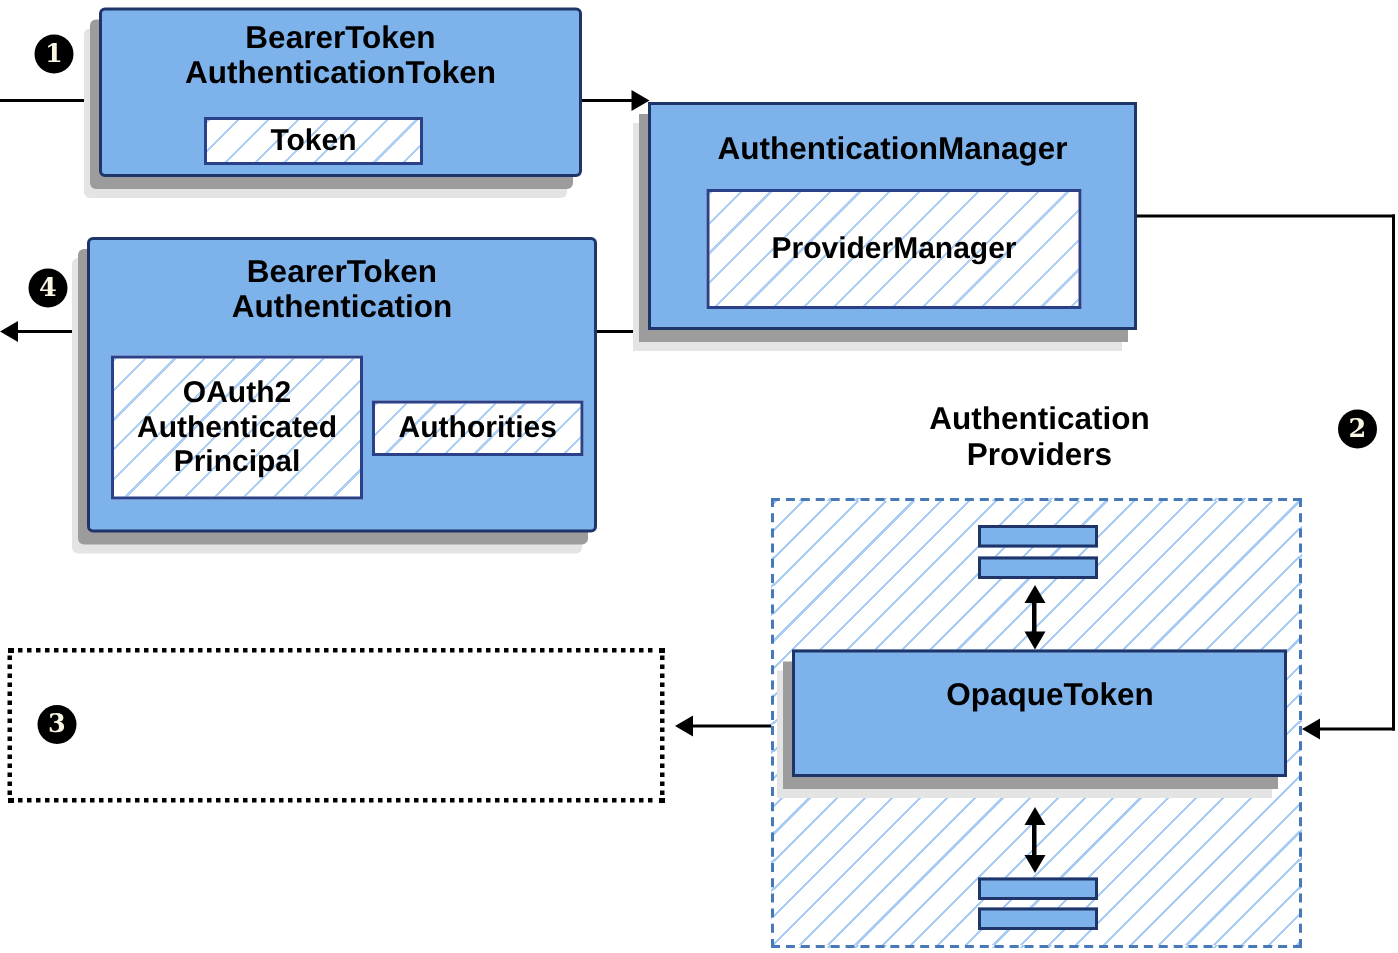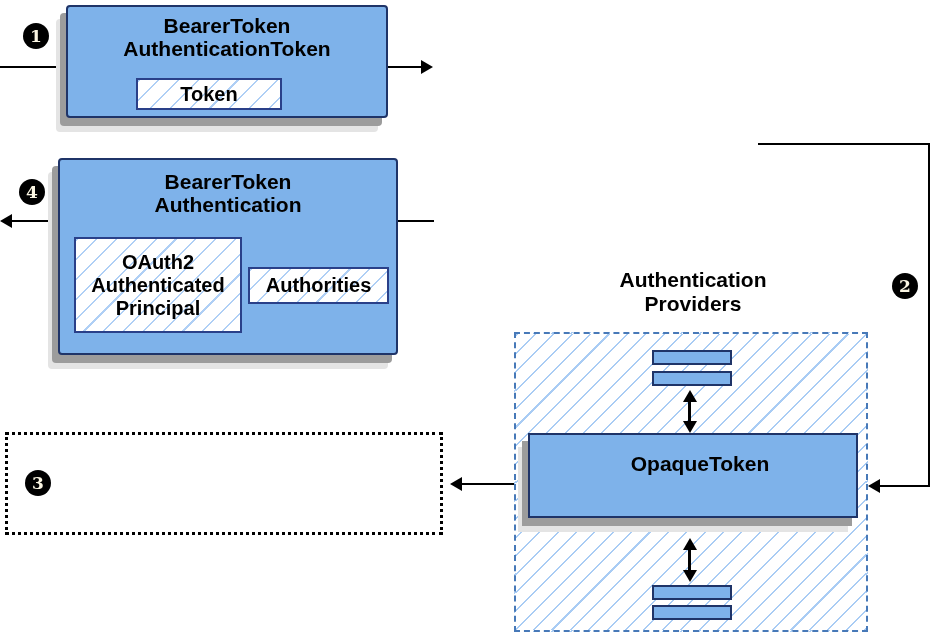--- a/index.html
+++ b/index.html
@@ -80,20 +80,28 @@
   <div class="node rounded" style="left:66px;top:5px;width:322px;height:113px;">
     <div class="node-title" style="top:7px;">
       <span>BearerToken</span><br>
       <span>AuthenticationToken</span>
     </div>
     <div class="subbox" style="left:68px;top:71px;width:146px;height:32px;">
       <span>Token</span>
     </div>
   </div>
 
+  <div class="node" style="left:432px;top:68px;width:326px;height:152px;">
+    <div class="node-title" style="top:18px;">
+      <span>AuthenticationManager</span>
+    </div>
+    <div class="subbox" style="left:37px;top:56px;width:250px;height:80px;">
+      <span>ProviderManager</span>
+    </div>
+  </div>
 
   <div class="node rounded" style="left:58px;top:158px;width:340px;height:197px;">
     <div class="node-title" style="top:10px;">
       <span>BearerToken</span><br>
       <span>Authentication</span>
     </div>
     <div class="subbox" style="left:14px;top:77px;width:168px;height:96px;font-size:20px;line-height:23px;">
       <span><span>OAuth2</span><br><span>Authenticated</span><br><span>Principal</span></span>
     </div>
     <div class="subbox" style="left:188px;top:107px;width:141px;height:37px;text-align:right;">

